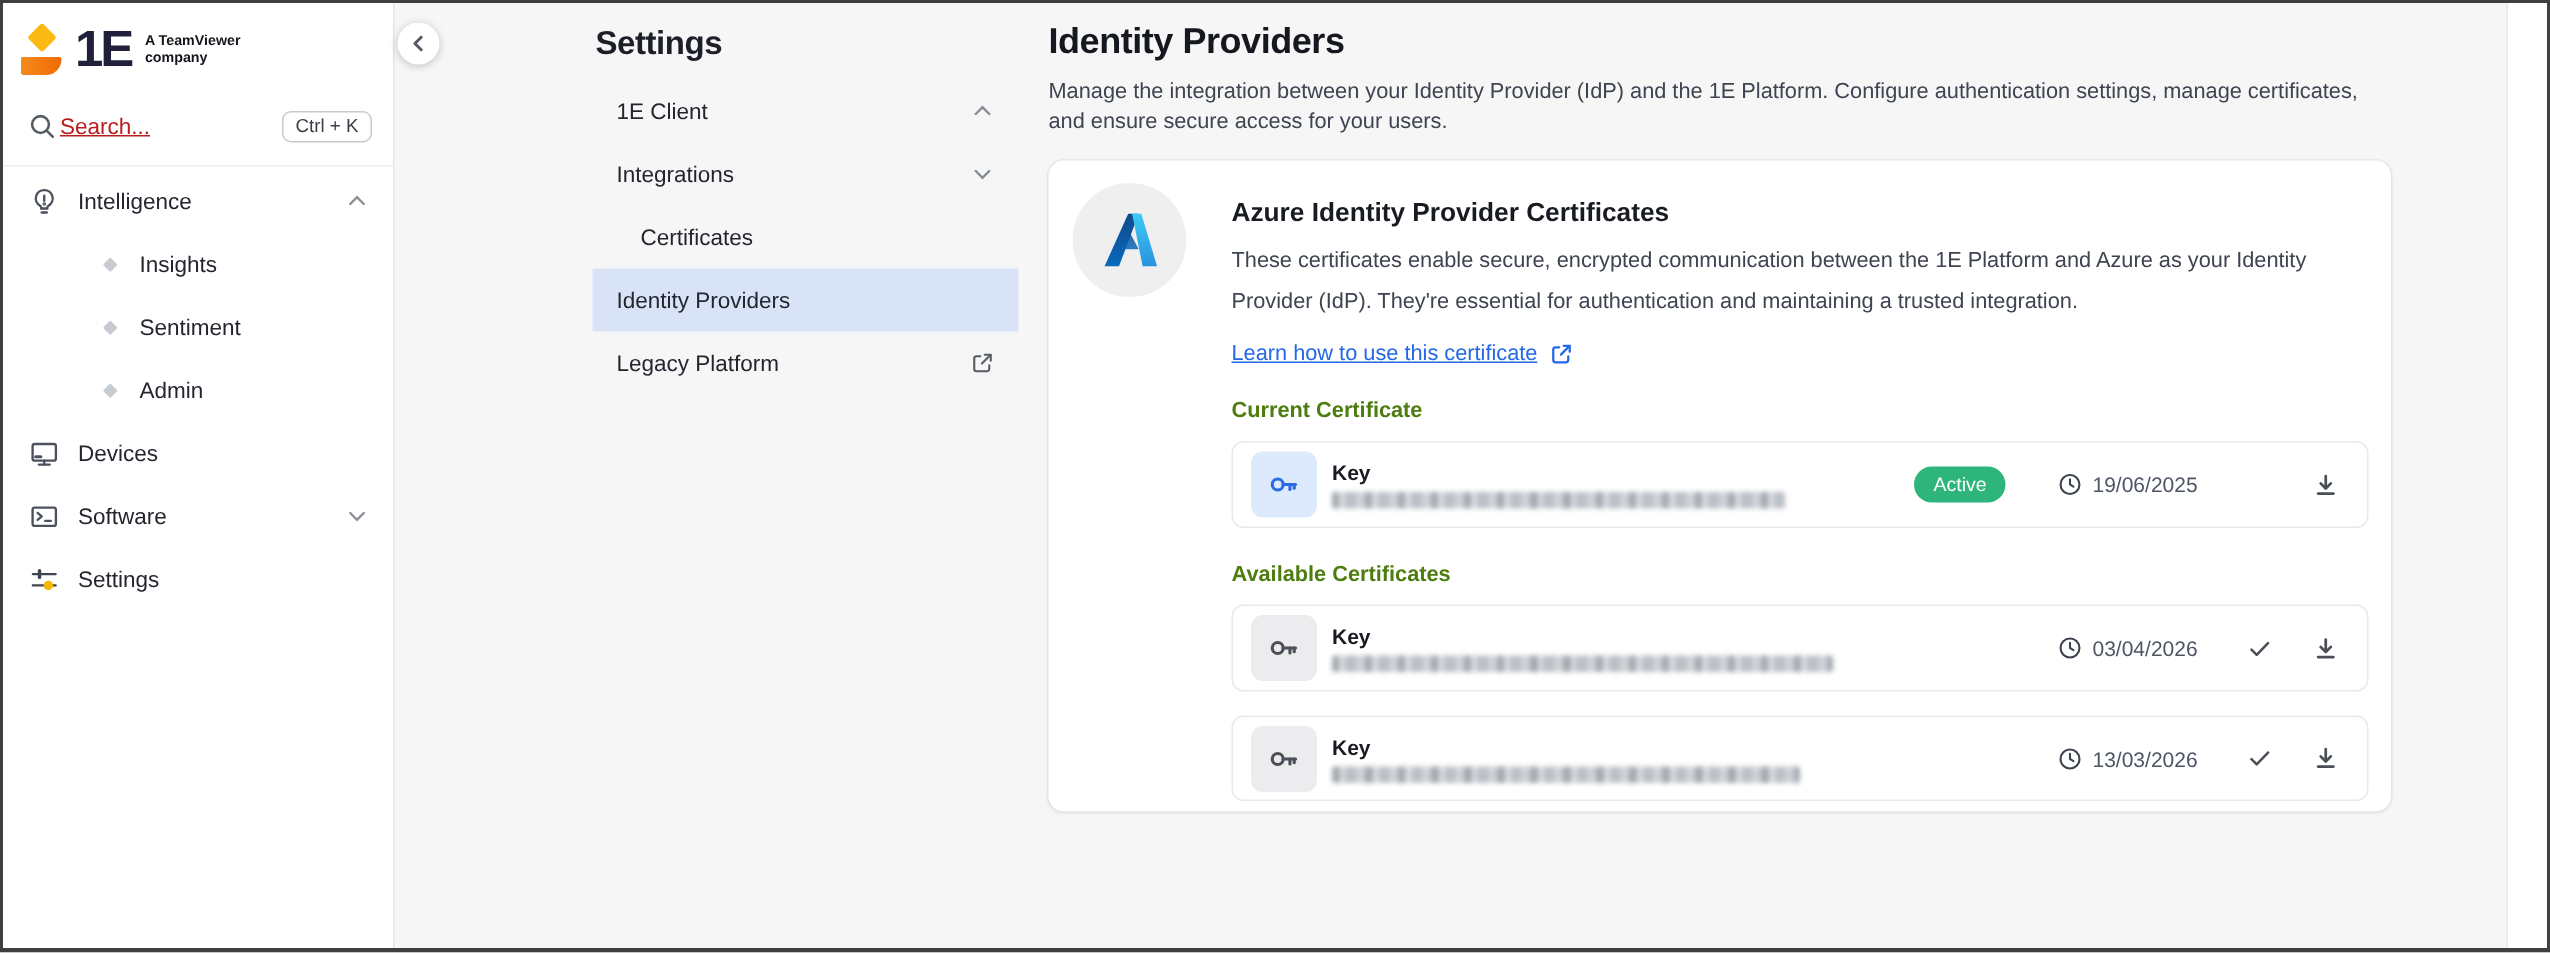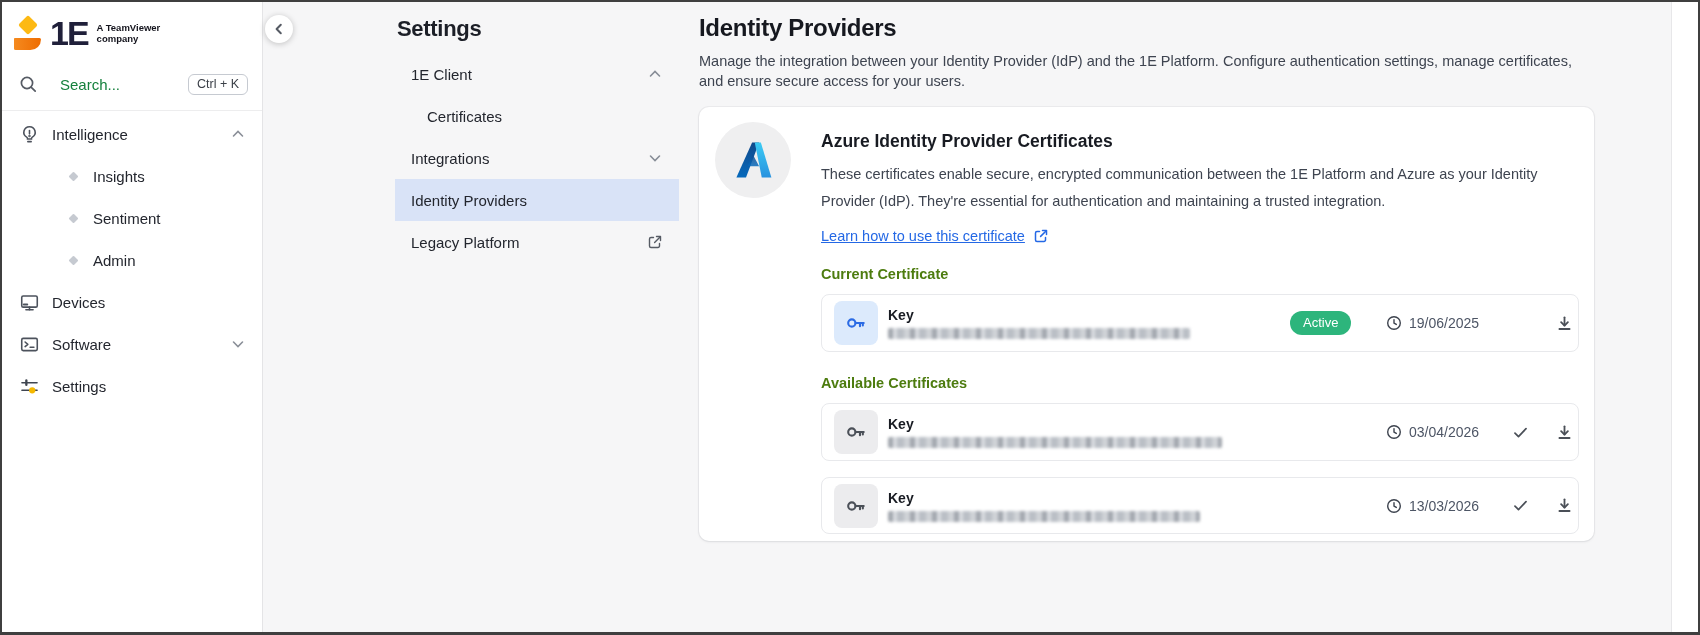--- a/index.html
+++ b/index.html
@@ -20,21 +20,21 @@
   .logo-1e { font-size:34px; line-height:34px; font-weight:800; color:#20203a;
              letter-spacing:-2px; margin-left:4px; }
   .tagline { margin-left:9px; margin-top:7px; font-size:9.5px; font-weight:800;
              color:#14141d; line-height:1.12; letter-spacing:0; }
   .collapse-btn { position:absolute; left:263px; top:13px; width:28px; height:28px;
                   border-radius:50%; background:#fff; z-index:6;
                   box-shadow:0 1px 6px rgba(0,0,0,.22);
                   display:flex; align-items:center; justify-content:center; cursor:pointer; }
   .search-row { display:flex; align-items:center; height:44px; margin-top:12px;
                 padding:0 14px 0 16px; cursor:pointer; }
-  .search-text { flex:1; margin-left:22px; font-size:15px; color:#15803d; }
+  .search-text { flex:1; margin-left:2px; font-size:15px; color:#b91c1c;text-decoration:underline; }
   .kbd { border:1px solid #c6cad1; border-radius:6px; padding:2px 8px 3px;
          font-size:12.5px; color:#3a3f47; background:#fff; }
   .side-divider { border-top:1px solid #ededee; margin-top:4px; }
   .nav { padding-top:2px; }
   .nav-item { display:flex; align-items:center; height:42px; padding:0 16px; cursor:pointer; }
   .nav-icon { width:22px; display:flex; justify-content:center; color:#4c525c; }
   .nav-label { margin-left:12px; font-size:15px; color:#23262e; flex:1; }
   .nav-chev { margin-left:auto; display:flex; }
   .sub-item { display:flex; align-items:center; height:42px; padding-left:68px; cursor:pointer; }
   .bullet { width:7px; height:7px; background:#c6cad1; transform:rotate(45deg);
@@ -63,21 +63,21 @@
   .card-body { margin-left:122px; padding:24px 15px 0 0; }
   .card-title { font-size:17.5px; font-weight:700; color:#181b22; }
   .card-desc { margin-top:9px; width:756px; font-size:14.5px; line-height:27px; color:#3e4450; }
   .learn-link { margin-top:13px; display:inline-flex; align-items:center; gap:8px;
                 color:#2468e5; font-size:14.5px; text-decoration:underline;
                 font-weight:500; cursor:pointer; }
   .sec-title { font-size:14.5px; font-weight:700; color:#4d7c0f; }
   .sec-title.first { margin-top:21px; }
   .sec-title.second { margin-top:23px; }
   .cert-row { margin-top:12px; height:58px; border:1px solid #e8e9ec; border-radius:8px;
-              background:#fff; display:flex; align-items:center; padding:0 4px 0 12px; }
+              background:#fff; display:flex; align-items:center; padding:0 18px 0 12px; }
   .cert-row.last { margin-top:16px; height:57px; }
   .tile { width:44px; height:44px; border-radius:8px; flex:0 0 auto;
           display:flex; align-items:center; justify-content:center; }
   .tile.blue { background:#dceafc; color:#2b6be4; }
   .tile.grey { background:#ececee; color:#4b5058; }
   .cert-meta { margin-left:10px; flex:1; min-width:0; }
   .cert-name { font-size:14px; font-weight:700; color:#181b22; }
   .redacted { margin-top:5px; height:11px; border-radius:2px; opacity:.8; filter:blur(1.6px);
               background:repeating-linear-gradient(90deg,#8d939c 0 5px,#cfd3d8 5px 9px,
                          #aab0b8 9px 16px,#c4c8cd 16px 22px); }
@@ -201,30 +201,30 @@
   <div class="snav">
     <div class="snav-title">Settings</div>
     <div class="snav-item">
       <span>1E Client</span>
       <span class="snav-right">
         <svg width="16" height="16" viewBox="0 0 16 16" fill="none" stroke="#868c96" stroke-width="1.6" stroke-linecap="round">
             <path d="M3.5 10l4.5-4.5L12.5 10"></path>
           </svg>
       </span>
     </div>
-    <div class="snav-item sub">
-      <span>Certificates</span>
-    </div>
     <div class="snav-item">
       <span>Integrations</span>
       <span class="snav-right">
         <svg width="16" height="16" viewBox="0 0 16 16" fill="none" stroke="#868c96" stroke-width="1.6" stroke-linecap="round">
             <path d="M3.5 6l4.5 4.5L12.5 6"></path>
           </svg>
       </span>
+    </div>
+    <div class="snav-item sub">
+      <span>Certificates</span>
     </div>
     <div class="snav-item selected">
       <span>Identity Providers</span>
     </div>
     <div class="snav-item">
       <span>Legacy Platform</span>
       <span class="snav-right">
         <svg width="16" height="16" viewBox="0 0 16 16" fill="none" stroke="#565b64" stroke-width="1.4" stroke-linecap="round" stroke-linejoin="round">
           <path d="M6.5 3.5H4A1.5 1.5 0 0 0 2.5 5v7A1.5 1.5 0 0 0 4 13.5h7a1.5 1.5 0 0 0 1.5-1.5V9.5"></path>
           <path d="M9.5 2.5h4v4"></path>

